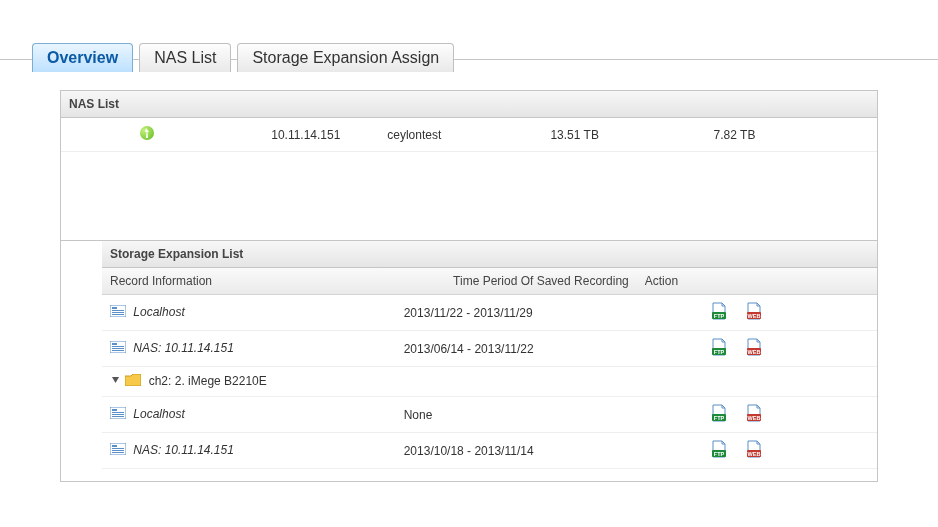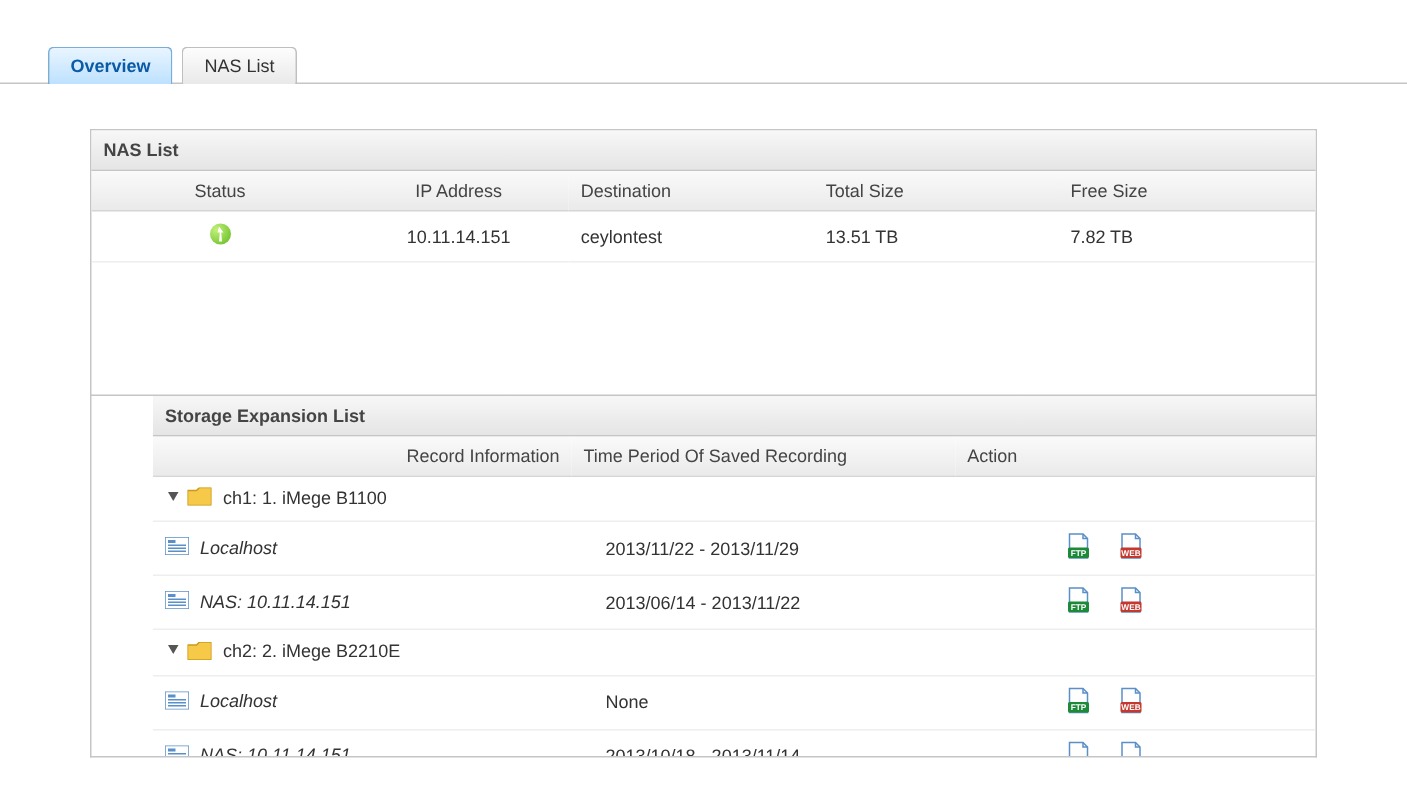--- a/index.html
+++ b/index.html
@@ -18,23 +18,23 @@
     padding-top: 30px;
     gap: 6px;
   }
   .tab {
     padding: 5px 14px;
     border: 1px solid #bfbfbf;
     border-bottom: none;
     border-radius: 4px 4px 0 0;
     background: linear-gradient(#fdfdfd, #e9e9e9);
     cursor: pointer;
-    font-size: 12px;
+    font-size: 16px;
     position: relative;
-    top: 1px;
+    top: 13px;
   }
   .tab.active {
     background: linear-gradient(#e9f5ff, #bde1ff);
     border-color: #7aaed6;
     color: #0a5aa5;
     font-weight: bold;
   }
   .panel-wrap { padding: 30px 60px 30px 60px; }
   .panel {
     border: 1px solid #c5c5c5;
@@ -65,55 +65,45 @@
   .nas-table th:nth-child(5), .nas-table td:nth-child(5){width:21%;}
 
   .status-dot {
     display:inline-block; width:14px; height:14px; border-radius:50%;
     background: radial-gradient(circle at 30% 30%, #c4f07a, #5fba1e);
     color:#fff; text-align:center; line-height:14px; font-size:9px; font-weight:bold;
   }
   .status-dot svg { display:block; }
 
   .exp-scroll { height: 186px; overflow-y: scroll; }
-  .exp-table th:nth-child(1){width:36%;text-align:right;}
-  .exp-table th:nth-child(2){width:33%; text-align:left;}
+  .exp-table th:nth-child(1){width:36%;}
+  .exp-table th:nth-child(2){width:33%; text-align:right;}
   .exp-table th:nth-child(3){width:31%;}
   .exp-table td { padding:7px 8px; border-bottom:1px solid #eee; vertical-align:middle; }
   .exp-table td.time { }
   .tree-toggle { display:inline-block; width:10px; text-align:center; color:#666; margin-right:2px;}
   .folder-icon { display:inline-block; vertical-align:middle; margin-right:4px;}
   .server-icon { display:inline-block; vertical-align:middle; margin-right:4px;}
   .indent1 { padding-left: 28px; font-style: italic; }
   .action-icons { padding-left: 10px; }
   .action-icons span { margin-right: 14px; cursor: pointer; display:inline-block; vertical-align:middle;}
 </style>
 </head>
 <body>
 
 <div class="tabs">
   <div class="tab active">Overview</div>
   <div class="tab">NAS List</div>
+  <div class="tab">Storage Expansion Assign</div>
 </div>
 
 <div class="panel-wrap">
 
   <div class="panel">
     <div class="panel-title">NAS List</div>
-    <table class="nas-table">
-      <thead>
-        <tr>
-          <th>Status</th>
-          <th>IP Address</th>
-          <th>Destination</th>
-          <th>Total Size</th>
-          <th>Free Size</th>
-        </tr>
-      </thead>
-    </table>
     <div class="nas-body">
       <table class="nas-table">
         <tbody>
           <tr>
             <td>
               <span class="status-dot">
                 <svg width="14" height="14" viewBox="0 0 14 14">
                     <path d="M6 2 L9 6 L7.5 6 L8 12 L6 12 L6.5 6 L5 6 Z" fill="#fff"></path>
                   </svg>
               </span>
@@ -137,113 +127,98 @@
           <th>Time Period Of Saved Recording</th>
           <th>Action</th>
         </tr>
       </thead>
     </table>
     <div class="exp-scroll">
       <table class="exp-table">
         <tbody>
 
           <tr>
+            <td class="indent1">
+              <span class="server-icon">
+                <svg width="16" height="12" viewBox="0 0 16 12">
+                    <rect x="0" y="0" width="16" height="12" fill="#fff" stroke="#5a8fc7"></rect>
+                    <rect x="2" y="2" width="5" height="2" fill="#5a8fc7"></rect>
+                    <rect x="2" y="5" width="12" height="1" fill="#5a8fc7"></rect>
+                    <rect x="2" y="7" width="12" height="1" fill="#5a8fc7"></rect>
+                    <rect x="2" y="9" width="12" height="1" fill="#5a8fc7"></rect>
+                  </svg>
+              </span>
+              <span>Localhost</span>
+            </td>
+            <td class="time">2013/11/22 - 2013/11/29</td>
+            <td class="action-icons">
+              <span>
+                <svg width="18" height="18" viewBox="0 0 18 18">
+                    <path d="M3 1 L12 1 L15 4 L15 17 L3 17 Z" fill="#fff" stroke="#5a8fc7"></path>
+                    <path d="M12 1 L12 4 L15 4" fill="none" stroke="#5a8fc7"></path>
+                    <rect x="2" y="10" width="14" height="7" rx="1" fill="#1d8a3a"></rect>
+                    <text x="9" y="15.5" font-size="5.5" fill="#fff" text-anchor="middle" font-family="Arial" font-weight="bold">FTP</text>
+                  </svg>
+              </span>
+              <span>
+                <svg width="18" height="18" viewBox="0 0 18 18">
+                    <path d="M3 1 L12 1 L15 4 L15 17 L3 17 Z" fill="#fff" stroke="#5a8fc7"></path>
+                    <path d="M12 1 L12 4 L15 4" fill="none" stroke="#5a8fc7"></path>
+                    <rect x="2" y="10" width="14" height="7" rx="1" fill="#c3392f"></rect>
+                    <text x="9" y="15.5" font-size="5.5" fill="#fff" text-anchor="middle" font-family="Arial" font-weight="bold">WEB</text>
+                  </svg>
+              </span>
+            </td>
+          </tr>
+          <tr>
+            <td class="indent1">
+              <span class="server-icon">
+                <svg width="16" height="12" viewBox="0 0 16 12">
+                    <rect x="0" y="0" width="16" height="12" fill="#fff" stroke="#5a8fc7"></rect>
+                    <rect x="2" y="2" width="5" height="2" fill="#5a8fc7"></rect>
+                    <rect x="2" y="5" width="12" height="1" fill="#5a8fc7"></rect>
+                    <rect x="2" y="7" width="12" height="1" fill="#5a8fc7"></rect>
+                    <rect x="2" y="9" width="12" height="1" fill="#5a8fc7"></rect>
+                  </svg>
+              </span>
+              <span>NAS: 10.11.14.151</span>
+            </td>
+            <td class="time">2013/06/14 - 2013/11/22</td>
+            <td class="action-icons">
+              <span>
+                <svg width="18" height="18" viewBox="0 0 18 18">
+                    <path d="M3 1 L12 1 L15 4 L15 17 L3 17 Z" fill="#fff" stroke="#5a8fc7"></path>
+                    <path d="M12 1 L12 4 L15 4" fill="none" stroke="#5a8fc7"></path>
+                    <rect x="2" y="10" width="14" height="7" rx="1" fill="#1d8a3a"></rect>
+                    <text x="9" y="15.5" font-size="5.5" fill="#fff" text-anchor="middle" font-family="Arial" font-weight="bold">FTP</text>
+                  </svg>
+              </span>
+              <span>
+                <svg width="18" height="18" viewBox="0 0 18 18">
+                    <path d="M3 1 L12 1 L15 4 L15 17 L3 17 Z" fill="#fff" stroke="#5a8fc7"></path>
+                    <path d="M12 1 L12 4 L15 4" fill="none" stroke="#5a8fc7"></path>
+                    <rect x="2" y="10" width="14" height="7" rx="1" fill="#c3392f"></rect>
+                    <text x="9" y="15.5" font-size="5.5" fill="#fff" text-anchor="middle" font-family="Arial" font-weight="bold">WEB</text>
+                  </svg>
+              </span>
+            </td>
+          </tr>
+
+          <tr>
             <td colspan="3">
               <span class="tree-toggle">
                 <svg width="9" height="9" viewBox="0 0 9 9">
                     <path d="M1 1 L8 1 L4.5 7 Z" fill="#555"></path>
                   </svg>
               </span>
               <span class="folder-icon">
                 <svg width="16" height="12" viewBox="0 0 16 12">
                     <path d="M0 2 L6 2 L8 0 L16 0 L16 12 L0 12 Z" fill="#f7c948" stroke="#c99a1e"></path>
                   </svg>
               </span>
-              <span>ch1: 1. iMege B1100</span>
-            </td>
-          </tr>
-          <tr>
-            <td class="indent1">
-              <span class="server-icon">
-                <svg width="16" height="12" viewBox="0 0 16 12">
-                    <rect x="0" y="0" width="16" height="12" fill="#fff" stroke="#5a8fc7"></rect>
-                    <rect x="2" y="2" width="5" height="2" fill="#5a8fc7"></rect>
-                    <rect x="2" y="5" width="12" height="1" fill="#5a8fc7"></rect>
-                    <rect x="2" y="7" width="12" height="1" fill="#5a8fc7"></rect>
-                    <rect x="2" y="9" width="12" height="1" fill="#5a8fc7"></rect>
-                  </svg>
-              </span>
-              <span>Localhost</span>
-            </td>
-            <td class="time">2013/11/22 - 2013/11/29</td>
-            <td class="action-icons">
-              <span>
-                <svg width="18" height="18" viewBox="0 0 18 18">
-                    <path d="M3 1 L12 1 L15 4 L15 17 L3 17 Z" fill="#fff" stroke="#5a8fc7"></path>
-                    <path d="M12 1 L12 4 L15 4" fill="none" stroke="#5a8fc7"></path>
-                    <rect x="2" y="10" width="14" height="7" rx="1" fill="#1d8a3a"></rect>
-                    <text x="9" y="15.5" font-size="5.5" fill="#fff" text-anchor="middle" font-family="Arial" font-weight="bold">FTP</text>
-                  </svg>
-              </span>
-              <span>
-                <svg width="18" height="18" viewBox="0 0 18 18">
-                    <path d="M3 1 L12 1 L15 4 L15 17 L3 17 Z" fill="#fff" stroke="#5a8fc7"></path>
-                    <path d="M12 1 L12 4 L15 4" fill="none" stroke="#5a8fc7"></path>
-                    <rect x="2" y="10" width="14" height="7" rx="1" fill="#c3392f"></rect>
-                    <text x="9" y="15.5" font-size="5.5" fill="#fff" text-anchor="middle" font-family="Arial" font-weight="bold">WEB</text>
-                  </svg>
-              </span>
-            </td>
-          </tr>
-          <tr>
-            <td class="indent1">
-              <span class="server-icon">
-                <svg width="16" height="12" viewBox="0 0 16 12">
-                    <rect x="0" y="0" width="16" height="12" fill="#fff" stroke="#5a8fc7"></rect>
-                    <rect x="2" y="2" width="5" height="2" fill="#5a8fc7"></rect>
-                    <rect x="2" y="5" width="12" height="1" fill="#5a8fc7"></rect>
-                    <rect x="2" y="7" width="12" height="1" fill="#5a8fc7"></rect>
-                    <rect x="2" y="9" width="12" height="1" fill="#5a8fc7"></rect>
-                  </svg>
-              </span>
-              <span>NAS: 10.11.14.151</span>
-            </td>
-            <td class="time">2013/06/14 - 2013/11/22</td>
-            <td class="action-icons">
-              <span>
-                <svg width="18" height="18" viewBox="0 0 18 18">
-                    <path d="M3 1 L12 1 L15 4 L15 17 L3 17 Z" fill="#fff" stroke="#5a8fc7"></path>
-                    <path d="M12 1 L12 4 L15 4" fill="none" stroke="#5a8fc7"></path>
-                    <rect x="2" y="10" width="14" height="7" rx="1" fill="#1d8a3a"></rect>
-                    <text x="9" y="15.5" font-size="5.5" fill="#fff" text-anchor="middle" font-family="Arial" font-weight="bold">FTP</text>
-                  </svg>
-              </span>
-              <span>
-                <svg width="18" height="18" viewBox="0 0 18 18">
-                    <path d="M3 1 L12 1 L15 4 L15 17 L3 17 Z" fill="#fff" stroke="#5a8fc7"></path>
-                    <path d="M12 1 L12 4 L15 4" fill="none" stroke="#5a8fc7"></path>
-                    <rect x="2" y="10" width="14" height="7" rx="1" fill="#c3392f"></rect>
-                    <text x="9" y="15.5" font-size="5.5" fill="#fff" text-anchor="middle" font-family="Arial" font-weight="bold">WEB</text>
-                  </svg>
-              </span>
-            </td>
-          </tr>
-
-          <tr>
-            <td colspan="3">
-              <span class="tree-toggle">
-                <svg width="9" height="9" viewBox="0 0 9 9">
-                    <path d="M1 1 L8 1 L4.5 7 Z" fill="#555"></path>
-                  </svg>
-              </span>
-              <span class="folder-icon">
-                <svg width="16" height="12" viewBox="0 0 16 12">
-                    <path d="M0 2 L6 2 L8 0 L16 0 L16 12 L0 12 Z" fill="#f7c948" stroke="#c99a1e"></path>
-                  </svg>
-              </span>
               <span>ch2: 2. iMege B2210E</span>
             </td>
           </tr>
           <tr>
             <td class="indent1">
               <span class="server-icon">
                 <svg width="16" height="12" viewBox="0 0 16 12">
                     <rect x="0" y="0" width="16" height="12" fill="#fff" stroke="#5a8fc7"></rect>
                     <rect x="2" y="2" width="5" height="2" fill="#5a8fc7"></rect>
                     <rect x="2" y="5" width="12" height="1" fill="#5a8fc7"></rect>

